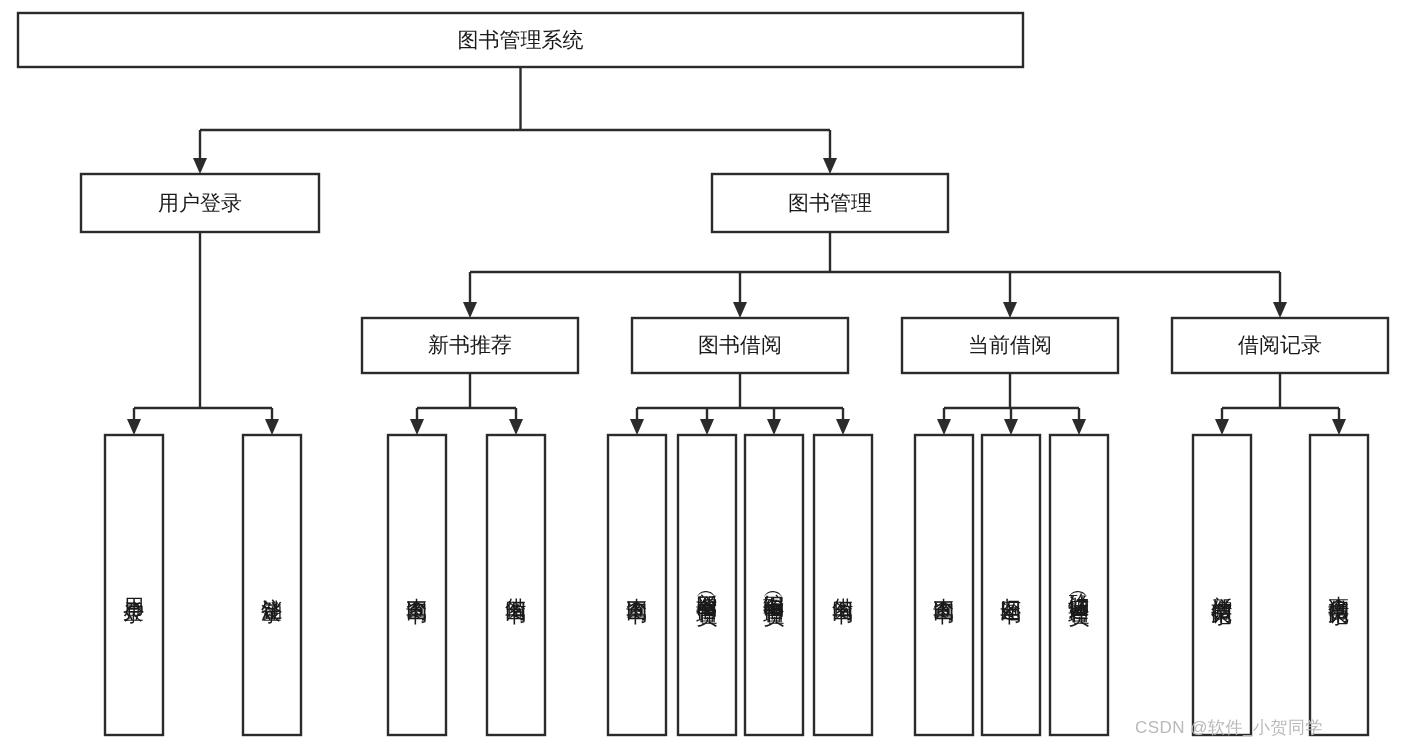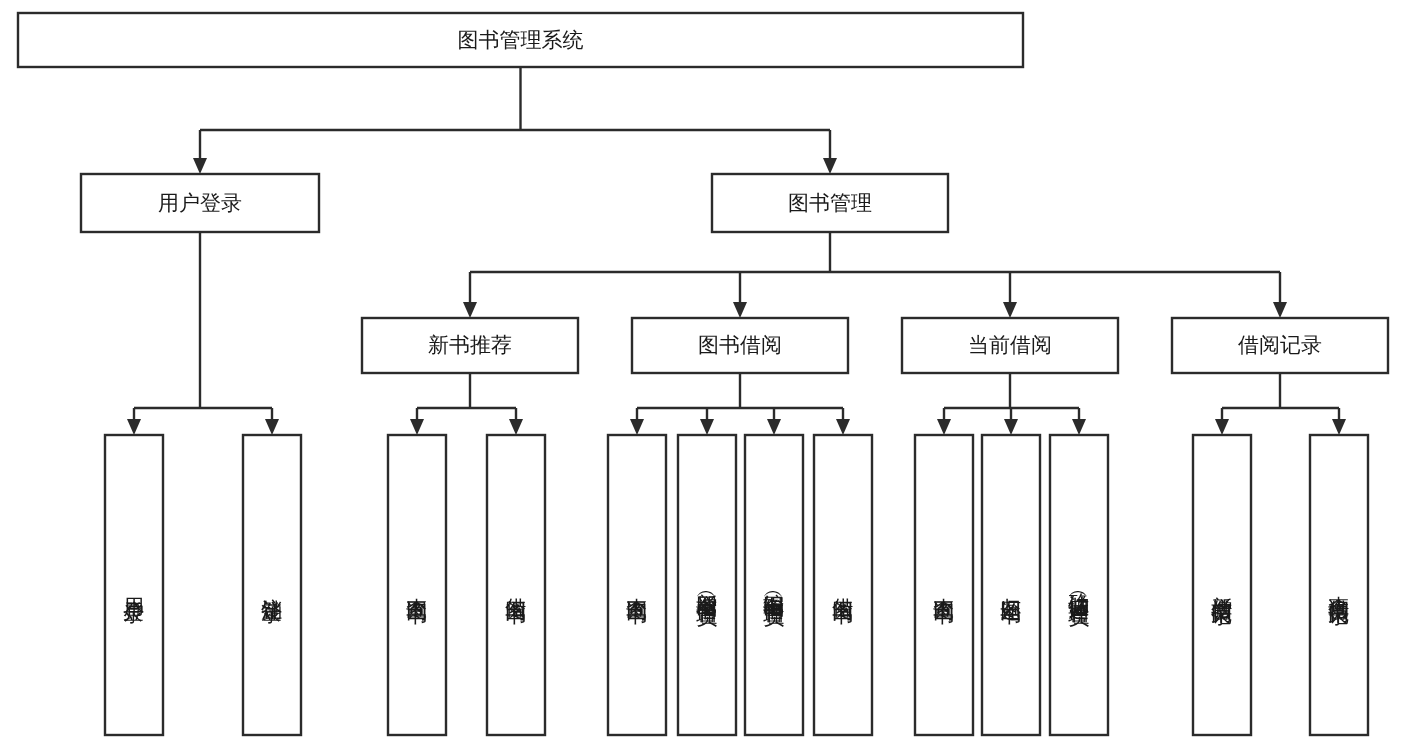--- a/index.html
+++ b/index.html
@@ -177,14 +177,15 @@
       <div class="node-label-v" style="left: 678px; top: 435px; width: 58px; height: 300px;">新增图书（管理员）</div>
       <div class="node-label-v" style="left: 745px; top: 435px; width: 58px; height: 300px;">编辑图书（管理员）</div>
       <div class="node-label-v" style="left: 814px; top: 435px; width: 58px; height: 300px;">借阅图书</div>
       <div class="node-label-v" style="left: 915px; top: 435px; width: 58px; height: 300px;">查询图书</div>
       <div class="node-label-v" style="left: 982px; top: 435px; width: 58px; height: 300px;">归还图书</div>
       <div class="node-label-v" style="left: 1050px; top: 435px; width: 58px; height: 300px;">确认归还（管理员）</div>
       <div class="node-label-v" style="left: 1193px; top: 435px; width: 58px; height: 300px;">新增借阅记录</div>
       <div class="node-label-v" style="left: 1310px; top: 435px; width: 58px; height: 300px;">查询借阅记录</div>
     </div>
 
+  <div class="watermark">CSDN @软件_小贺同学</div>
 
 </div>
 
 </body></html>

